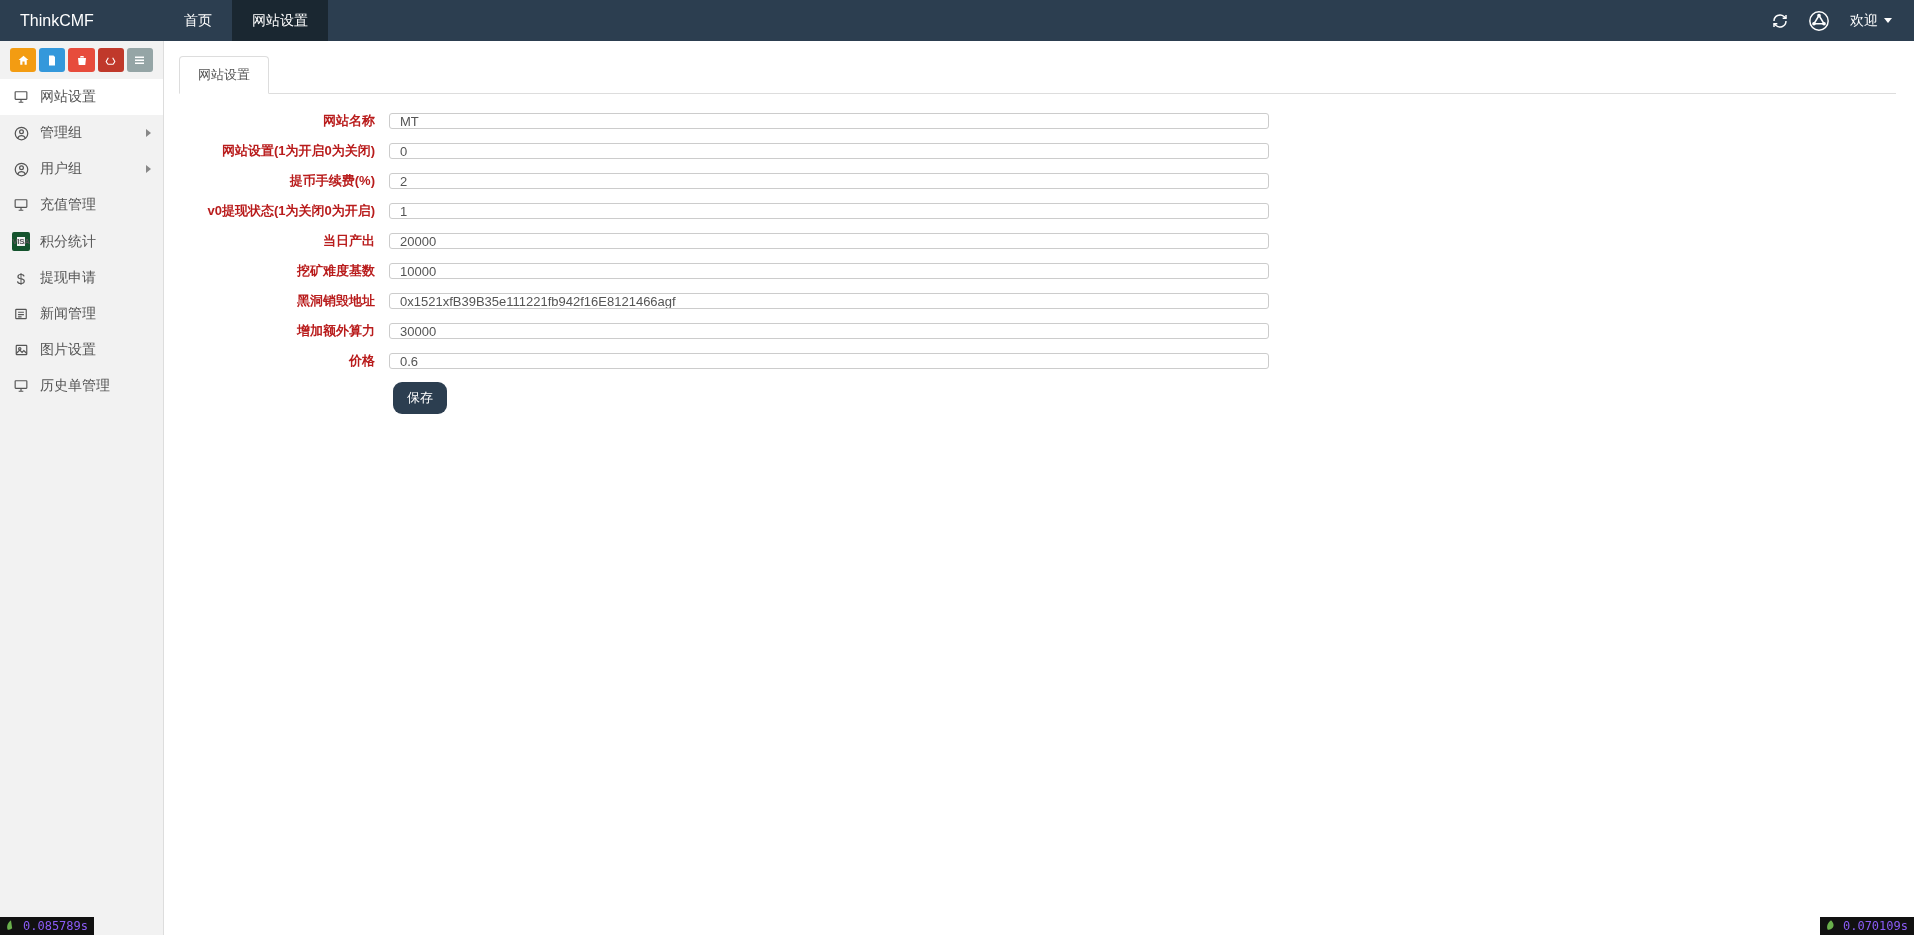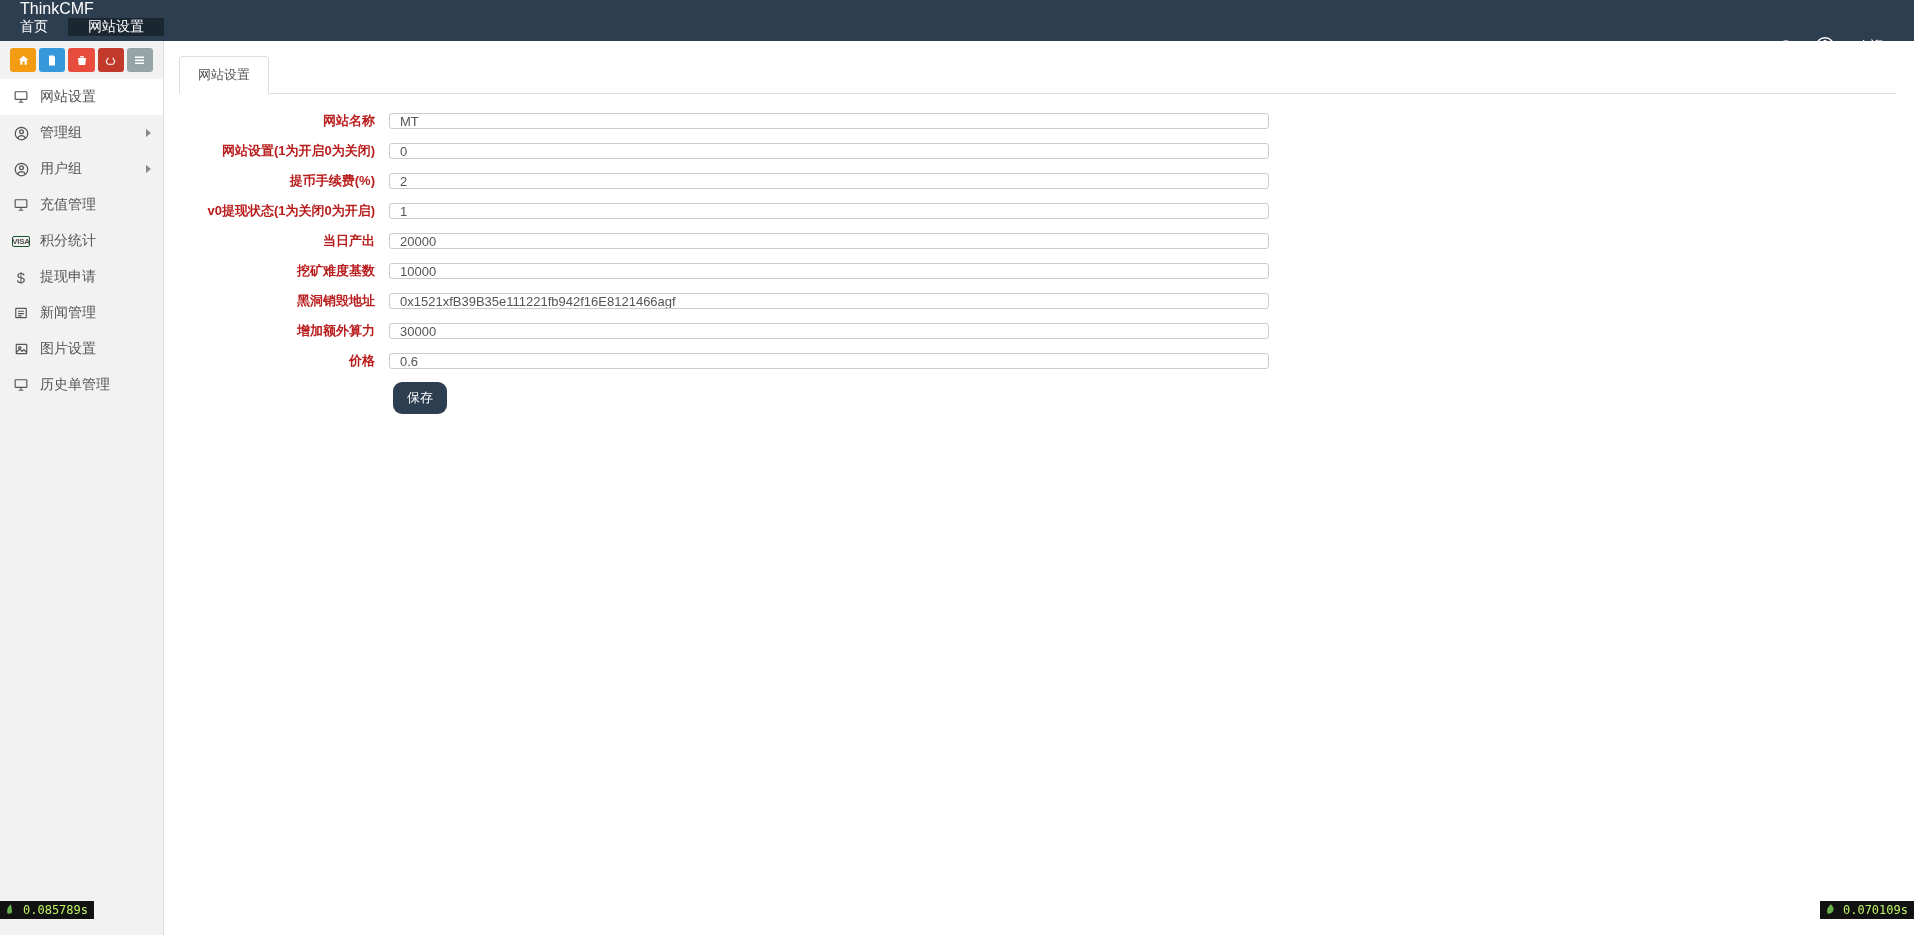--- a/index.html
+++ b/index.html
@@ -1,26 +1,26 @@
 <!DOCTYPE html>
 <html><head>
   <meta charset="utf-8">
   <style>
     * { box-sizing: border-box; margin: 0; padding: 0; }
     body { font-family: "Helvetica Neue", Helvetica, Arial, "Microsoft YaHei", sans-serif; font-size: 14px; color: #333; background: #fff; overflow: hidden; }
     
     
-    .navbar { height: 41px; background: #2c3e50; display: flex; align-items: stretch; color: #fff; position: relative; z-index: 100; flex-direction: column; }
+    .navbar { height: 41px; background: #2c3e50; display: flex; align-items: stretch; color: #fff; position: relative; z-index: 100; }
     .navbar-brand { padding: 0 20px; display: flex; align-items: center; font-size: 16px; font-weight: 500; min-width: 164px; color: #fff; }
     .nav-tabs-top { display: flex; align-items: stretch; }
     .nav-tab-top { padding: 0 20px; display: flex; align-items: center; color: #fff; cursor: pointer; font-size: 14px; }
     .nav-tab-top.active { background: #1a2731; }
     .navbar-right { margin-left: auto; display: flex; align-items: center; padding-right: 12px; }
     .navbar-right .nav-icon-btn { padding: 0 10px; display: flex; align-items: center; height: 100%; cursor: pointer; color: #fff; }
-    .navbar-right .welcome { display: flex; align-items: center; gap: 0; padding: 0 10px; cursor: pointer; }
+    .navbar-right .welcome { display: flex; align-items: center; gap: 6px; padding: 0 10px; cursor: pointer; }
     .caret-down { width: 0; height: 0; border-left: 4px solid transparent; border-right: 4px solid transparent; border-top: 5px solid #fff; display: inline-block; }
     
     
     .wrap { display: flex; height: calc(100vh - 41px); }
     
     
     .sidebar { width: 164px; background: #f2f2f2; border-right: 1px solid #ddd; display: flex; flex-direction: column; }
     .sidebar-toolbar { padding: 7px 10px; display: flex; gap: 3px; }
     .tb-btn { width: 27px; height: 24px; border-radius: 3px; display: flex; align-items: center; justify-content: center; color: #fff; cursor: pointer; }
     .tb-home   { background: #f39c12; }
@@ -43,21 +43,21 @@
     
     .form-horizontal { max-width: 1090px; }
     .form-group { display: flex; align-items: center; margin-bottom: 12px; }
     .control-label { width: 210px; padding-right: 14px; text-align: right; font-weight: 700; font-size: 13px; color: #b91c1c; flex-shrink: 0; }
     .control-field { flex: 1; }
     .form-control { width: 100%; height: 16px; border: 1px solid #ccc; border-radius: 3px; padding: 0 10px; font-size: 13px; color: #555; background: #fff; outline: none; }
     .btn-submit { background: #2c3e50; color: #fff; border: none; border-radius: 9px; padding: 7px 14px; font-size: 13px; cursor: pointer; }
     .form-actions { margin-left: 210px; padding-left: 4px; }
     
     
-    .perf-badge { position: fixed; bottom: 16px; background: #111; color: #bef264; font-size: 12px; padding: 2px 6px 2px 4px; display: flex; align-items: center; gap: 5px; font-family: Consolas, monospace; z-index: 200; }
+    .perf-badge { position: fixed; bottom: 0; background: #111; color: #8b5cf6; font-size: 12px; padding: 2px 6px 2px 4px; display: flex; align-items: center; gap: 5px; font-family: Consolas, monospace; z-index: 200; }
     .perf-left  { left: 0; }
     .perf-right { right: 0; }
     .perf-leaf  { display: inline-flex; }
     
     
     .ico svg { display: block; }
   </style>
 </head>
 <body>
 
@@ -159,21 +159,21 @@
       <li>
         <span class="mi-icon ico">
             <svg width="16" height="14" viewBox="0 0 24 24" fill="none" stroke="#555" stroke-width="2">
               <rect x="2" y="3" width="20" height="13" rx="1"></rect>
               <path d="M8 21h8M12 16v5"></path>
             </svg>
           </span>
         <span class="mi-label">充值管理</span>
       </li>
       <li>
-        <span class="mi-icon" style="font-size:8px;font-weight:700;border:1px solid #14532d;border-radius:2px;padding:0 1px;letter-spacing:-0.3px;">VISA</span>
+        <span class="mi-icon" style="font-size:8px;font-weight:700;border:5px solid #14532d;border-radius:2px;padding:0 1px;letter-spacing:-0.3px;">VISA</span>
         <span class="mi-label">积分统计</span>
       </li>
       <li>
         <span class="mi-icon" style="font-size:15px;font-weight:500;">$</span>
         <span class="mi-label">提现申请</span>
       </li>
       <li>
         <span class="mi-icon ico">
             <svg width="16" height="14" viewBox="0 0 24 24" fill="none" stroke="#555" stroke-width="2">
               <rect x="3" y="4" width="18" height="16" rx="1"></rect>

